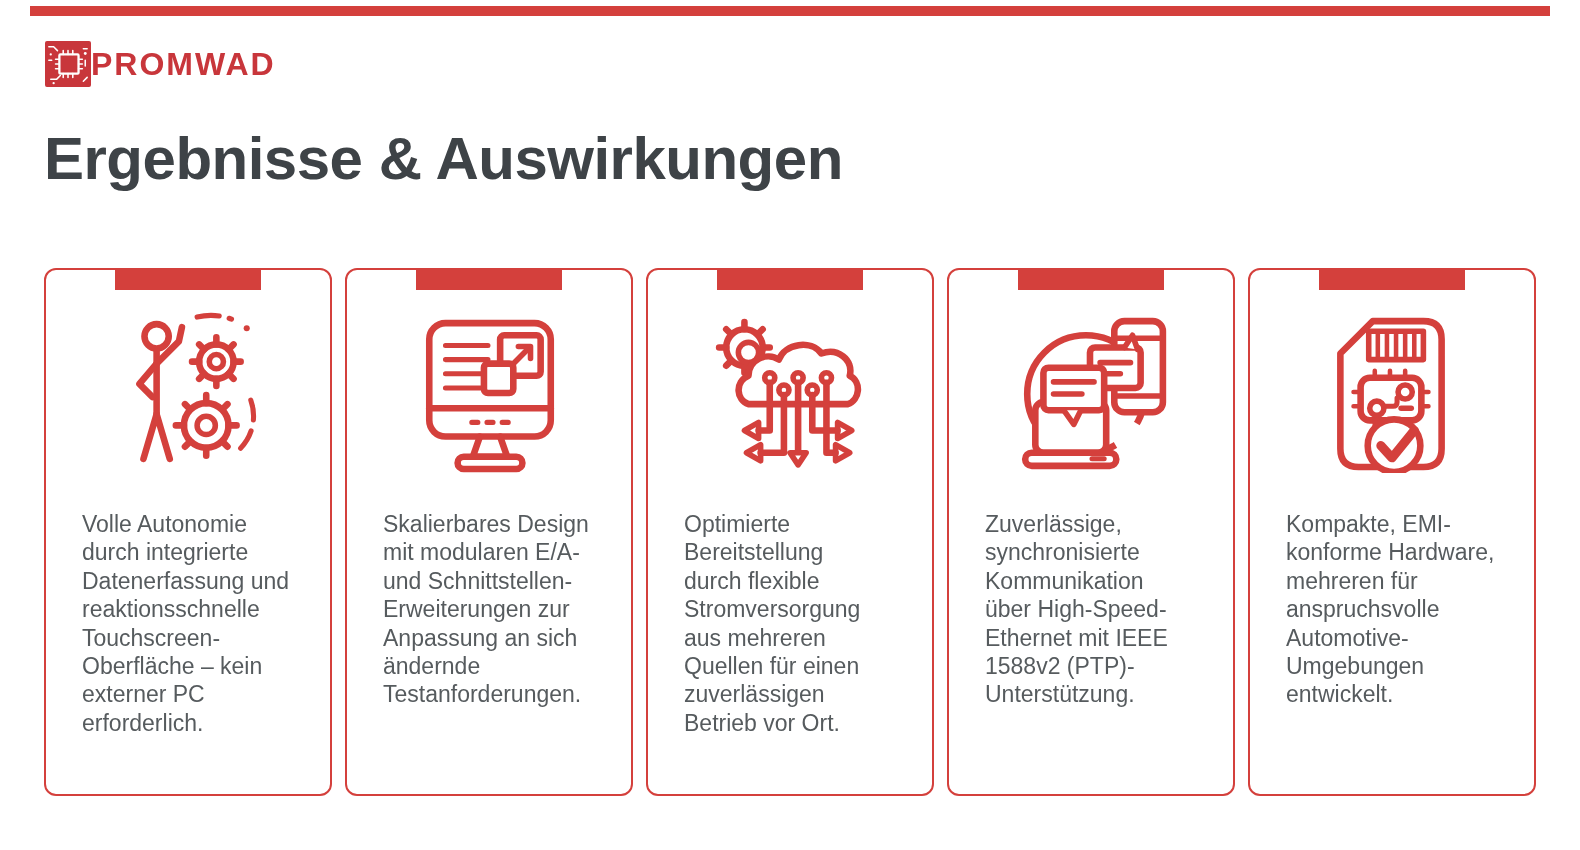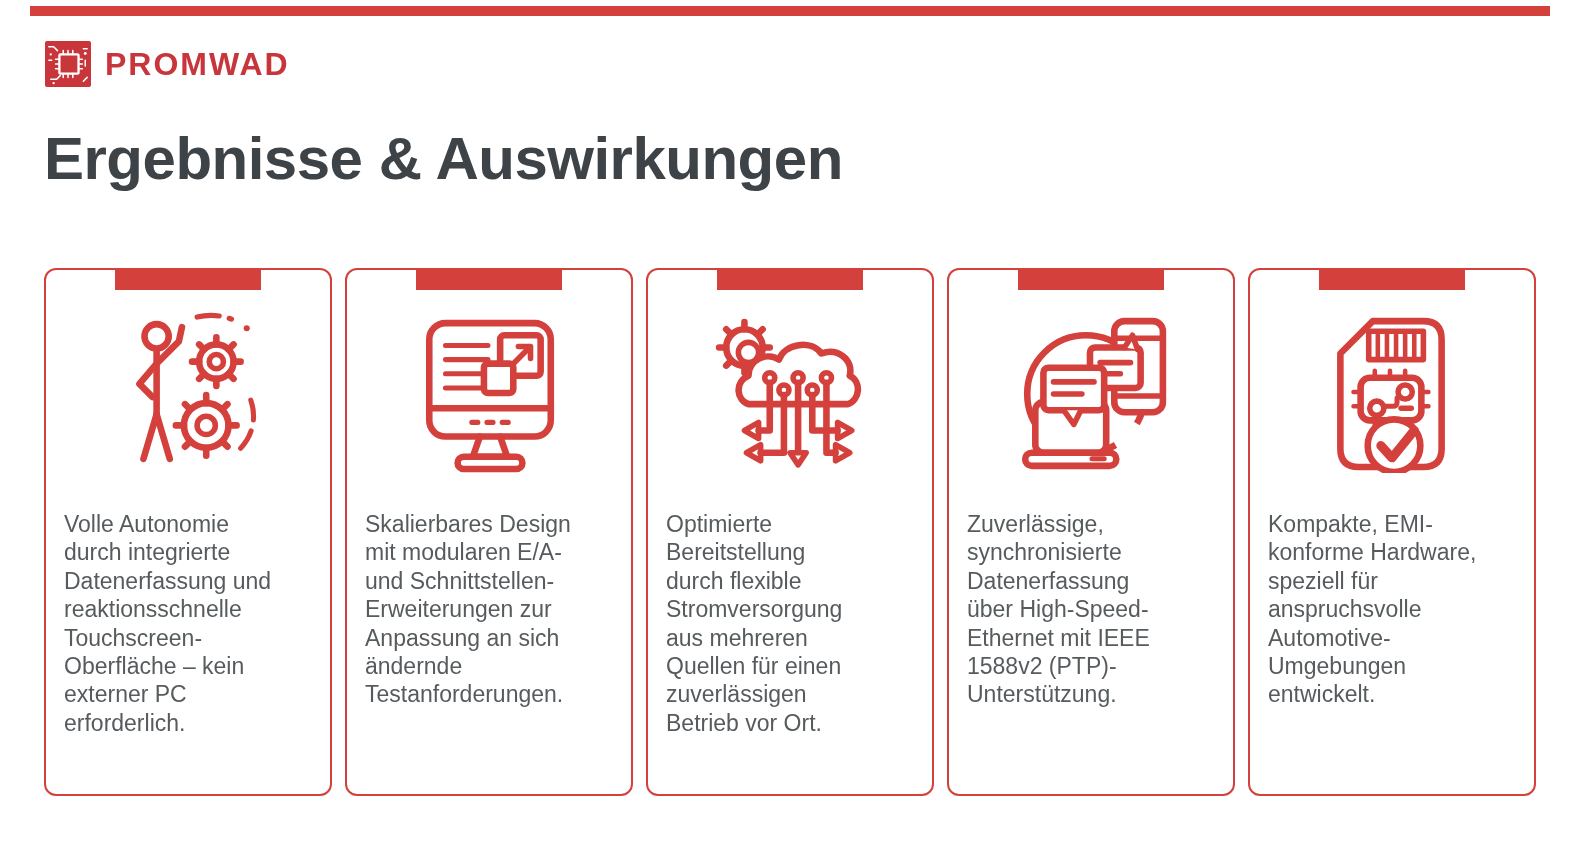--- a/index.html
+++ b/index.html
@@ -16,21 +16,21 @@
     font-family:"Liberation Sans", sans-serif;
     position:relative;
     overflow:hidden;
   }
   .top-bar{
     position:absolute;left:30px;top:6px;width:1520px;height:10px;
     background:var(--accent);
   }
   .logo-row{
     position:absolute;left:45px;top:41px;
-    display:flex;align-items:center;gap:14px;
+    display:flex;align-items:center;gap:0;
   }
   .logo-row svg{display:block;}
   .brand-name{
     color:var(--logo-red);
     font-size:32px;font-weight:700;letter-spacing:2px;
   }
   .page-title{
     position:absolute;left:44px;top:124px;
     font-size:60px;font-weight:700;color:var(--title-color);
     letter-spacing:-0.5px;
@@ -46,21 +46,21 @@
   }
   .card-tab{
     position:absolute;top:-2.5px;left:50%;transform:translateX(-50%);
     width:146px;height:22px;background:var(--accent);
   }
   .icon-wrap{
     margin-top:34px;height:176px;
     display:flex;align-items:center;justify-content:center;
   }
   .card-text{
-    margin-top:30px;padding:0 18px;
+    margin-top:30px;padding:0 36px;
     font-size:23px;line-height:28.4px;color:var(--body-color);
     white-space:pre-line;
   }
   
   .st{stroke:var(--accent);fill:none;stroke-width:6.5;stroke-linecap:round;stroke-linejoin:round;}
   .sw{fill:#fff;}
   .t5{stroke-width:5;}
   .t55{stroke-width:5.5;}
   .t45{stroke-width:4.5;}
   .t9{stroke-width:9;}
@@ -194,21 +194,21 @@
         <rect class="st sw" x="20" y="90" width="70" height="50" rx="8"></rect>
         <rect class="st sw" x="28" y="56" width="60" height="42" rx="5"></rect>
         <path class="st t55 sw" d="M48 98 L58 112 L65 98"></path>
         <path class="st t55" d="M38 70 H78 M38 82 H66"></path>
         <rect class="st sw" x="10" y="140" width="90" height="13" rx="6.5"></rect>
         <path class="st t5" d="M76 146 H88"></path>
       </svg>
     </div>
     <div class="card-text">Zuverlässige,
 synchronisierte
-Datenerfassung
+Kommunikation
 über High-Speed-
 Ethernet mit IEEE
 1588v2 (PTP)-
 Unterstützung.</div>
   </div>
 
   <div class="card">
     <div class="card-tab"></div>
     <div class="icon-wrap">
       <svg width="152" height="162" viewBox="0 0 150 160">
@@ -220,20 +220,20 @@
         <circle class="st t55" cx="60" cy="96" r="7"></circle>
         <circle class="st t55" cx="88" cy="80" r="7"></circle>
         <path class="st t5" d="M67 94 H76 Q80 94 80 90 V86"></path>
         <path class="st t55" d="M84 96 H94"></path>
         <circle class="st sw" cx="77" cy="133" r="26"></circle>
         <path class="st t9" d="M64 133 L75 145 L97 118"></path>
       </svg>
     </div>
     <div class="card-text">Kompakte, EMI-
 konforme Hardware,
-speziell für
+mehreren für
 anspruchsvolle
 Automotive-
 Umgebungen
 entwickelt.</div>
   </div>
 
 </div>
 
 </body></html>

